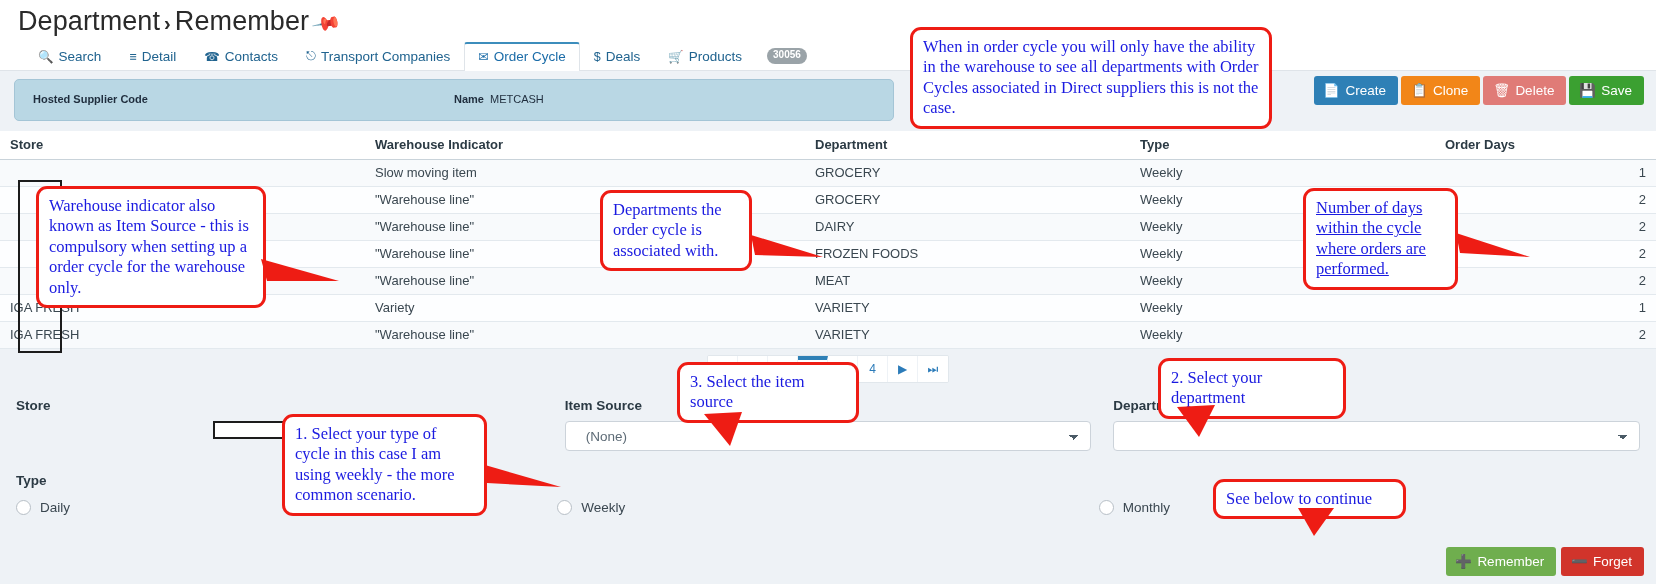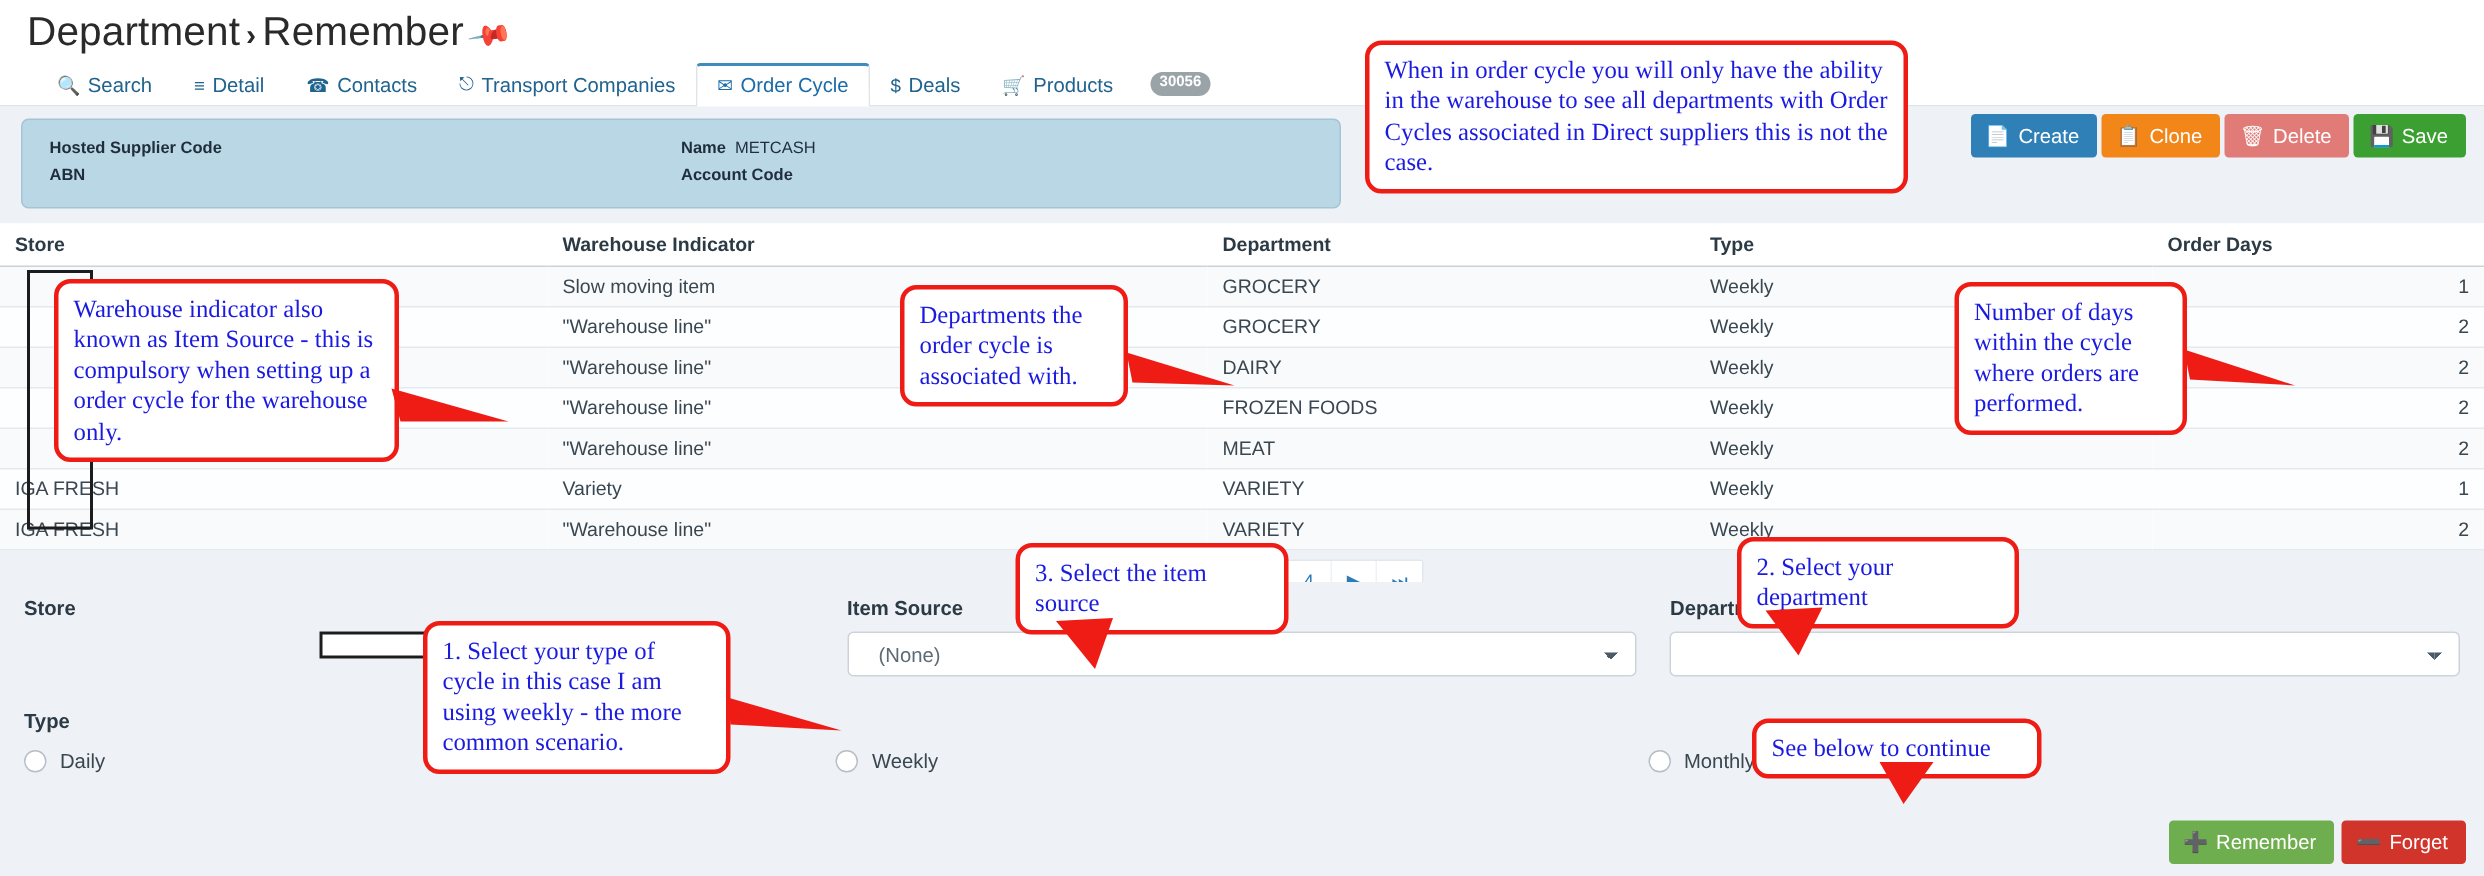--- a/index.html
+++ b/index.html
@@ -194,24 +194,20 @@
         <span class="badge-count">30056</span>
       </div>
   </div>
 </div>
 
 <div class="info-wrap">
   <div class="info-panel">
     <div class="info-row">
       <span class="lbl">Hosted Supplier Code</span>
       <span class="lbl"><span>Name</span><span class="val">METCASH</span></span>
-    </div>
-    <div class="info-row">
-      <span class="lbl">ABN</span>
-      <span class="lbl">Account Code</span>
     </div>
   </div>
 </div>
 
 <div class="actionbar">
   <button class="btn btn-create">
       <span>📄</span>
       <span>Create</span>
     </button>
   <button class="btn btn-clone">
@@ -367,21 +363,21 @@
   </svg>
 </div>
 
 <div class="callout" style="left:600px; top:190px; width:152px;">
   <span>Departments the order cycle is associated with.</span>
   <svg class="tail-svg" width="75" height="32" style="left:148px; top:42px;">
     <polygon points="0,0 72,22 4,20" fill="#ee1c14"></polygon>
   </svg>
 </div>
 
-<div class="callout" style="left:1303px; top:188px; width:155px;">
+<div class="callout" style="left:1303px; top:188px; width:155px;text-decoration:underline;">
   <span>Number of days within the cycle where orders are performed.</span>
   <svg class="tail-svg" width="78" height="32" style="left:150px; top:42px;">
     <polygon points="0,0 74,24 4,20" fill="#ee1c14"></polygon>
   </svg>
 </div>
 
 <div class="callout" style="left:677px; top:362px; width:182px;">
   <span>3. Select the item source</span>
   <svg class="tail-svg" width="60" height="38" style="left:10px; top:47px;">
     <polygon points="52,0 40,34 14,2" fill="#ee1c14"></polygon>
@@ -395,18 +391,18 @@
   </svg>
 </div>
 
 <div class="callout" style="left:282px; top:414px; width:205px;">
   <span>1. Select your type of cycle in this case I am using weekly - the more common scenario.</span>
   <svg class="tail-svg" width="80" height="32" style="left:200px; top:48px;">
     <polygon points="0,0 76,22 2,18" fill="#ee1c14"></polygon>
   </svg>
 </div>
 
-<div class="callout" style="left:1168px; top:479px; width:193px;">
+<div class="callout" style="left:1213px; top:479px; width:193px;">
   <span>See below to continue</span>
   <svg class="tail-svg" width="46" height="32" style="left:82px; top:26px;">
     <polygon points="0,0 36,0 16,28" fill="#ee1c14"></polygon>
   </svg>
 </div>
 
 </body></html>

